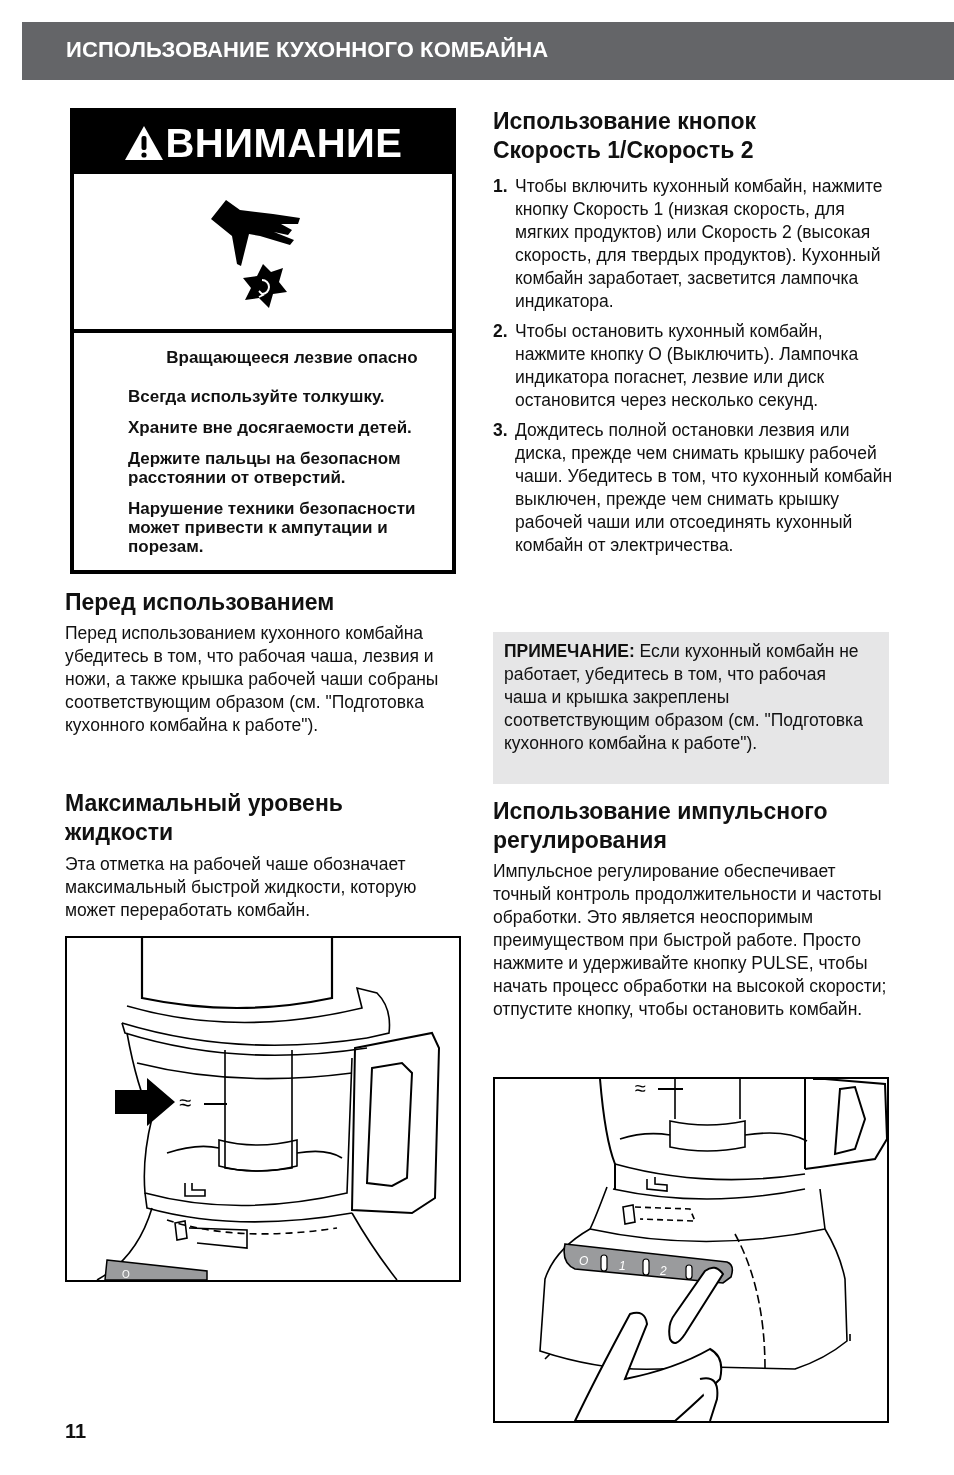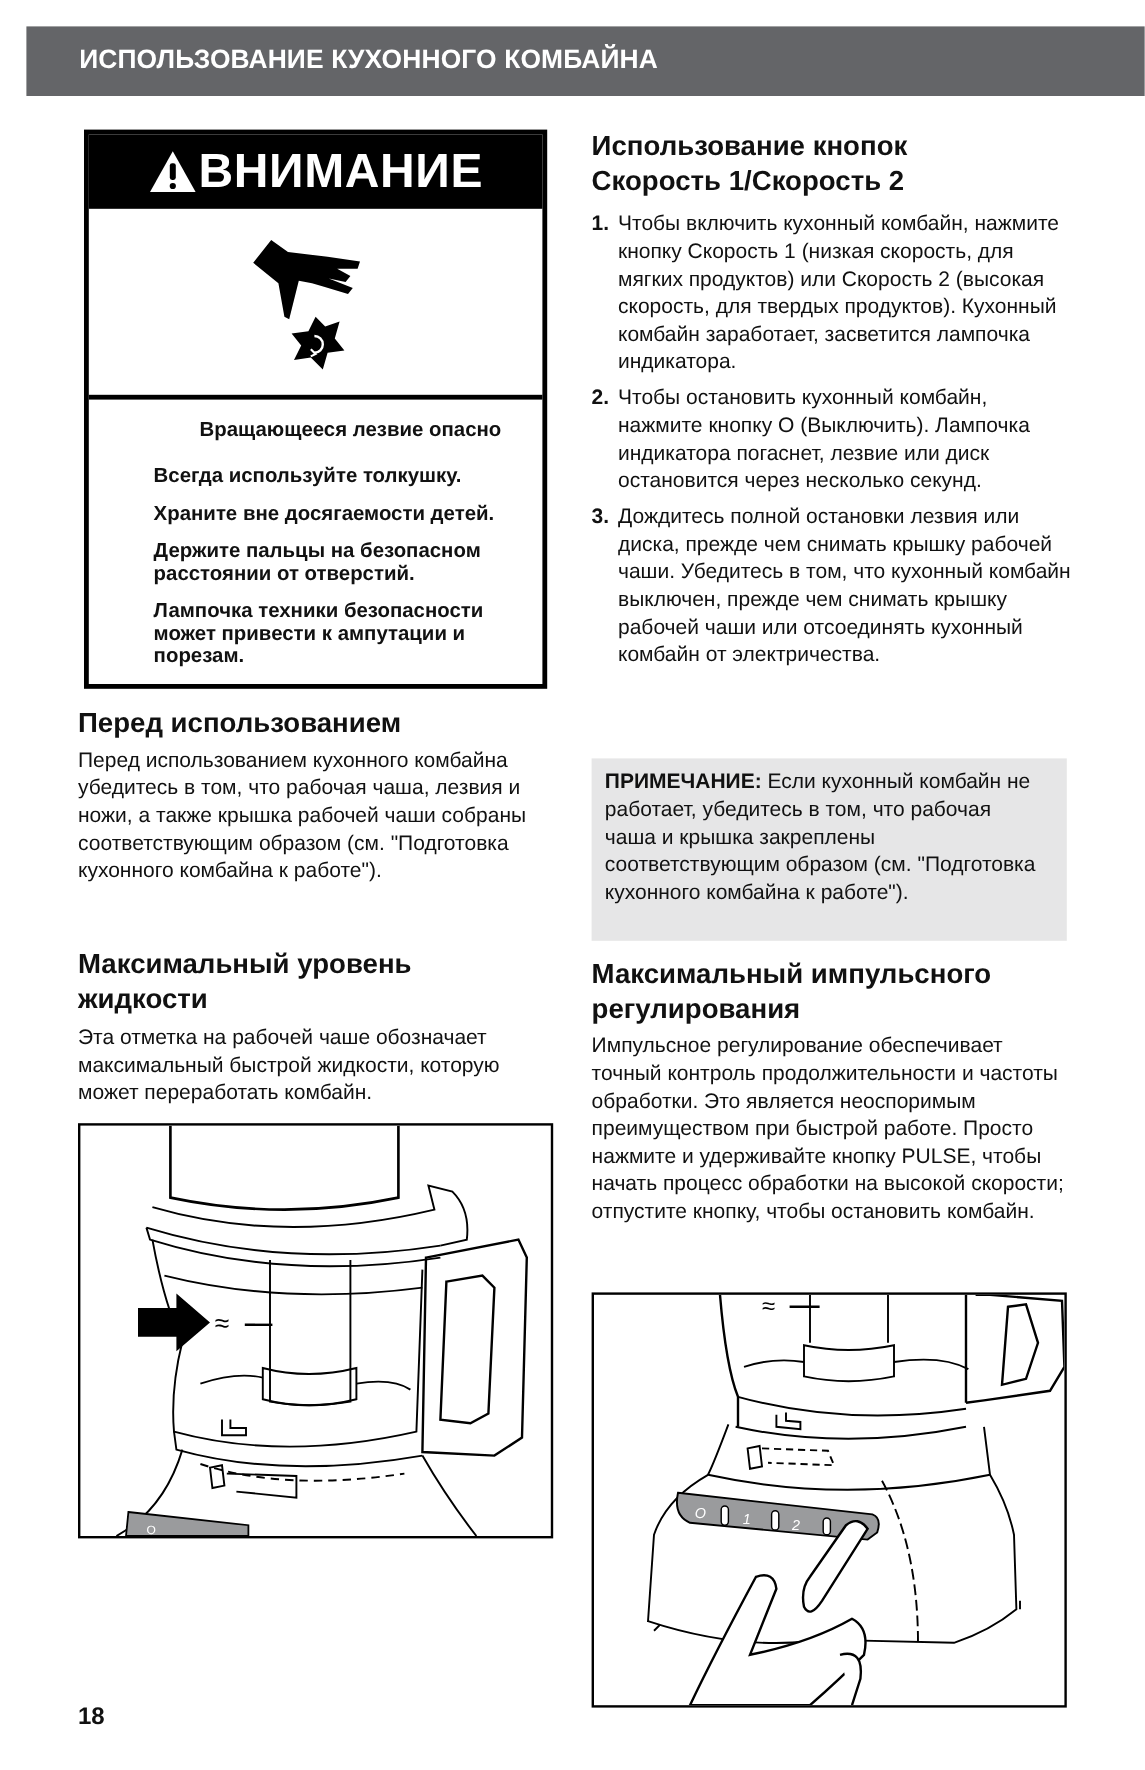--- a/index.html
+++ b/index.html
@@ -65,21 +65,21 @@
         <path d="M-6 5 L-2 9 L-6 11" stroke="#fff" stroke-width="1.8" fill="none"></path>
       </g>
     </svg>
   </div>
   <div class="w-sep"></div>
   <div class="w-text">
     <div class="w-hazard">Вращающееся лезвие опасно</div>
     <p>Всегда используйте толкушку.</p>
     <p>Храните вне досягаемости детей.</p>
     <p style="width:320px">Держите пальцы на безопасном расстоянии от отверстий.</p>
-    <p style="width:330px">Лампочка техники безопасности может привести к ампутации и порезам.</p>
+    <p style="width:330px">Нарушение техники безопасности может привести к ампутации и порезам.</p>
   </div>
 </div>
 
 <h2 style="left:65px; top:588px;">Перед использованием</h2>
 <p class="body-text" style="left:65px; top:622px; width:398px;">Перед использованием кухонного комбайна убедитесь в том, что рабочая чаша, лезвия и ножи, а также крышка рабочей чаши собраны соответствующим образом (см. "Подготовка кухонного комбайна к работе").</p>
 
 <h2 style="left:65px; top:789px; width:340px;">Максимальный уровень жидкости</h2>
 <p class="body-text" style="left:65px; top:853px; width:398px;">Эта отметка на рабочей чаше обозначает максимальный быстрой жидкости, которую может переработать комбайн.</p>
 
 <div class="figure" style="left:65px; top:936px; width:396px; height:346px;">
@@ -136,21 +136,21 @@
   <li>
     <span class="num">3.</span>
     <span>Дождитесь полной остановки лезвия или диска, прежде чем снимать крышку рабочей чаши.  Убедитесь в том, что кухонный комбайн выключен, прежде чем снимать крышку рабочей чаши или отсоединять кухонный комбайн от электричества.</span>
   </li>
 </ol>
 
 <div class="note">
   <span class="note-label">ПРИМЕЧАНИЕ:</span><span> Если кухонный комбайн не работает, убедитесь в том, что рабочая чаша и крышка закреплены соответствующим образом (см. "Подготовка кухонного комбайна к работе").</span>
 </div>
 
-<h2 style="left:493px; top:797px; width:400px;">Максимальный импульсного регулирования</h2>
+<h2 style="left:493px; top:797px; width:400px;">Использование импульсного регулирования</h2>
 <p class="body-text" style="left:493px; top:860px; width:400px;">Импульсное регулирование обеспечивает точный контроль продолжительности и частоты обработки.  Это является неоспоримым преимуществом при быстрой работе.  Просто нажмите и удерживайте кнопку PULSE, чтобы начать процесс обработки на высокой скорости; отпустите кнопку, чтобы остановить комбайн.</p>
 
 <div class="figure" style="left:493px; top:1077px; width:396px; height:346px;">
   <svg width="392" height="342" viewBox="0 0 392 342">
     <g fill="none" stroke="#000" stroke-width="1.6">
 
       <path d="M105 0 Q110 60 120 85 L120 110" stroke-width="2"></path>
       <path d="M310 0 L310 90" stroke-width="2"></path>
 
       <path d="M180 0 L180 40 M245 0 L245 40"></path>
@@ -189,13 +189,13 @@
     <g fill="#fff" stroke="#000" stroke-width="2">
       <path d="M210 192 Q220 184 228 195 L190 255 Q180 270 175 260 Q172 245 180 235 Z"></path>
       <path d="M135 235 Q150 230 152 245 L130 300 Q180 290 215 270 Q230 278 225 300 Q205 320 180 342 L80 342 Q100 300 135 235 Z"></path>
       <path d="M205 300 Q225 295 222 320 L215 342"></path>
     </g>
     <text x="140" y="16" font-size="20" font-family="Liberation Sans, sans-serif" fill="#000">≈</text>
     <line x1="163" y1="10" x2="188" y2="10" stroke="#000" stroke-width="2"></line>
   </svg>
 </div>
 
-<div class="page-num">18</div>
+<div class="page-num">11</div>
 
 </body></html>

